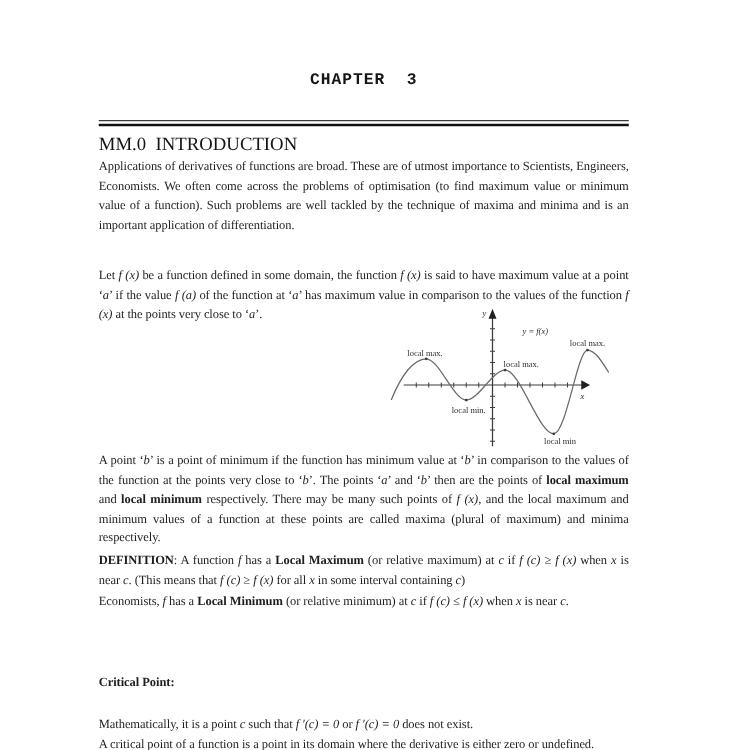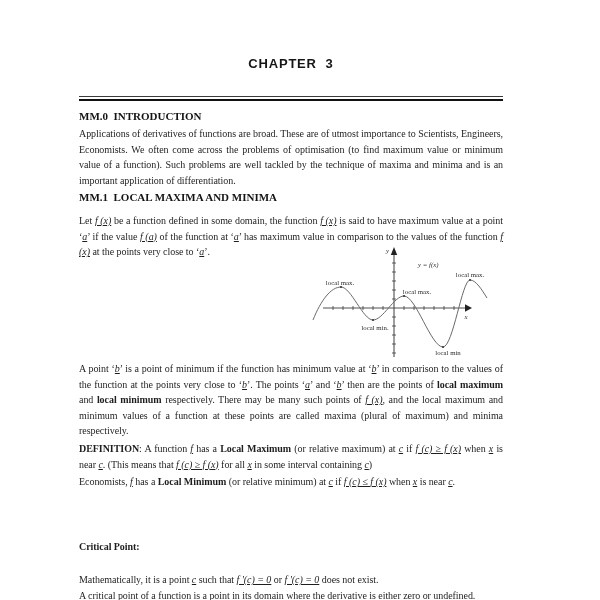--- a/index.html
+++ b/index.html
@@ -8,45 +8,45 @@
     position:relative;
     width:600px;height:600px;
     background:#ffffff;
     font-family:"Liberation Serif","DejaVu Serif",serif;
     color:#1e1e1e;
     overflow:hidden;
   }
   .center-head{
     position:absolute;left:79px;width:424px;
     text-align:center;
-    font-family:Liberation Sans, sans-serif;
+    font-family:Liberation Mono, monospace;
     font-weight:bold;
     white-space:pre;
     color:#161616;
   }
   .chapter{top:56px;font-size:13px;letter-spacing:0.8px;}
   .title{top:79px;font-size:13.5px;letter-spacing:0.8px;}
   .rule{
     position:absolute;left:79px;width:424px;top:96px;height:2px;
     border-top:1px solid #3a3a3a;
     border-bottom:2px solid #111111;
   }
   .sec-head{
     position:absolute;left:79px;width:424px;
-    font-weight:bold;font-size:11px;line-height:14px;
+    font-weight:normal;font-size:15px;line-height:14px;
     white-space:pre;color:#141414;
   }
   .para{
     position:absolute;left:79px;width:424px;
     font-size:10px;line-height:15.6px;letter-spacing:-0.05px;
     text-align:justify;
   }
   .oneline{white-space:nowrap;text-align:left;}
   .b{font-weight:bold;}
-  .i{font-style:italic;text-decoration:underline;}
+  .i{font-style:italic;}
   .figure{
     position:absolute;left:288px;top:246px;width:270px;height:116px;
   }
   .figure svg{display:block;width:100%;height:100%;}
   .figure text{
     font-family:"Liberation Serif","DejaVu Serif",serif;
     font-size:6.8px;fill:#2c2c2c;
   }
   .figure text.math{font-style:italic;}
 </style>
@@ -54,21 +54,20 @@
 <body>
 
 <div class="page">
 
   <div class="center-head chapter">CHAPTER  3</div>
   <div class="rule"></div>
 
   <div class="sec-head" style="top:109px;">MM.0  INTRODUCTION</div>
   <div class="para" style="top:126px;"><span>Applications of derivatives of functions are broad. These are of utmost importance to Scientists, Engineers, Economists. We often come across the problems of optimisation (to find maximum value or minimum value of a function). Such problems are well tackled by the technique of maxima and minima and is an important application of differentiation.</span></div>
 
-  <div class="sec-head" style="top:190px;">MM.1  LOCAL MAXIMA AND MINIMA</div>
   <div class="para" style="top:213px;"><span>Let </span><span class="i">f (x)</span><span> be a function defined in some domain, the function </span><span class="i">f (x)</span><span> is said to have maximum value at a point ‘</span><span class="i">a</span><span>’ if the value </span><span class="i">f (a)</span><span> of the function at ‘</span><span class="i">a</span><span>’ has maximum value in comparison to the values of the function </span><span class="i">f (x)</span><span> at the points very close to ‘</span><span class="i">a</span><span>’.</span></div>
 
   <div class="figure">
     <svg viewBox="0 0 270 116" xmlns="http://www.w3.org/2000/svg">
 
       <line x1="106" y1="4" x2="106" y2="111" stroke="#3c3c3c" stroke-width="1"></line>
       <polygon points="106,1 102.8,9 109.2,9" fill="#222"></polygon>
 
       <line x1="35" y1="62" x2="179" y2="62" stroke="#3c3c3c" stroke-width="0.9"></line>
       <polygon points="177,58.2 184,62 177,65.8" fill="#222"></polygon>

